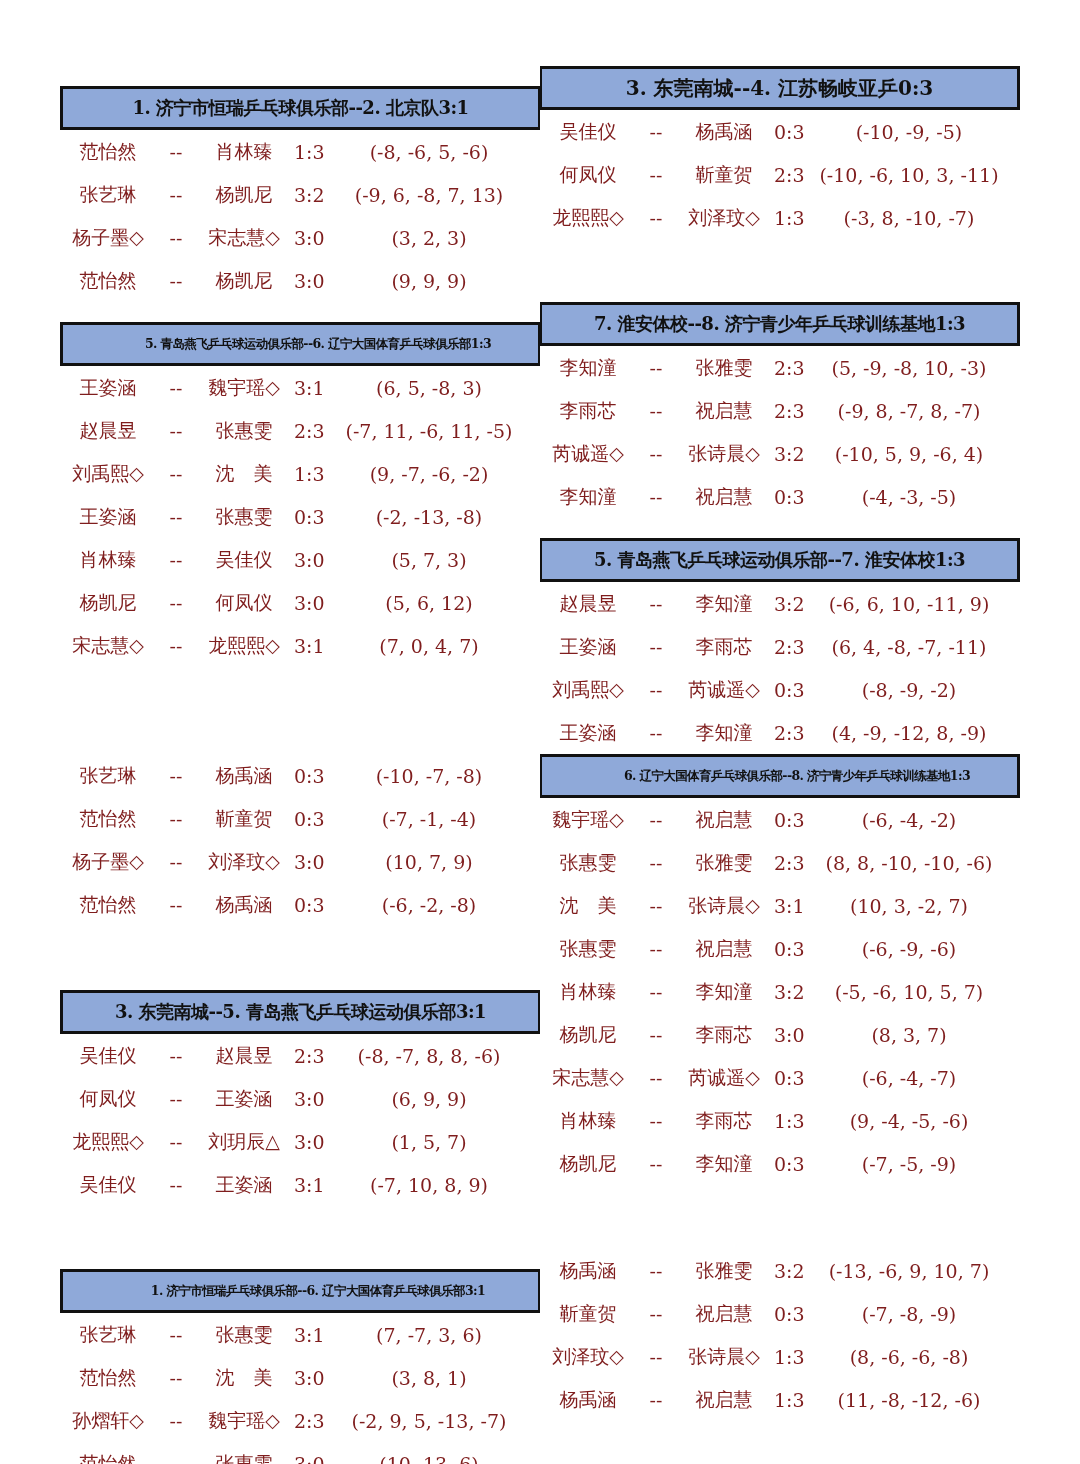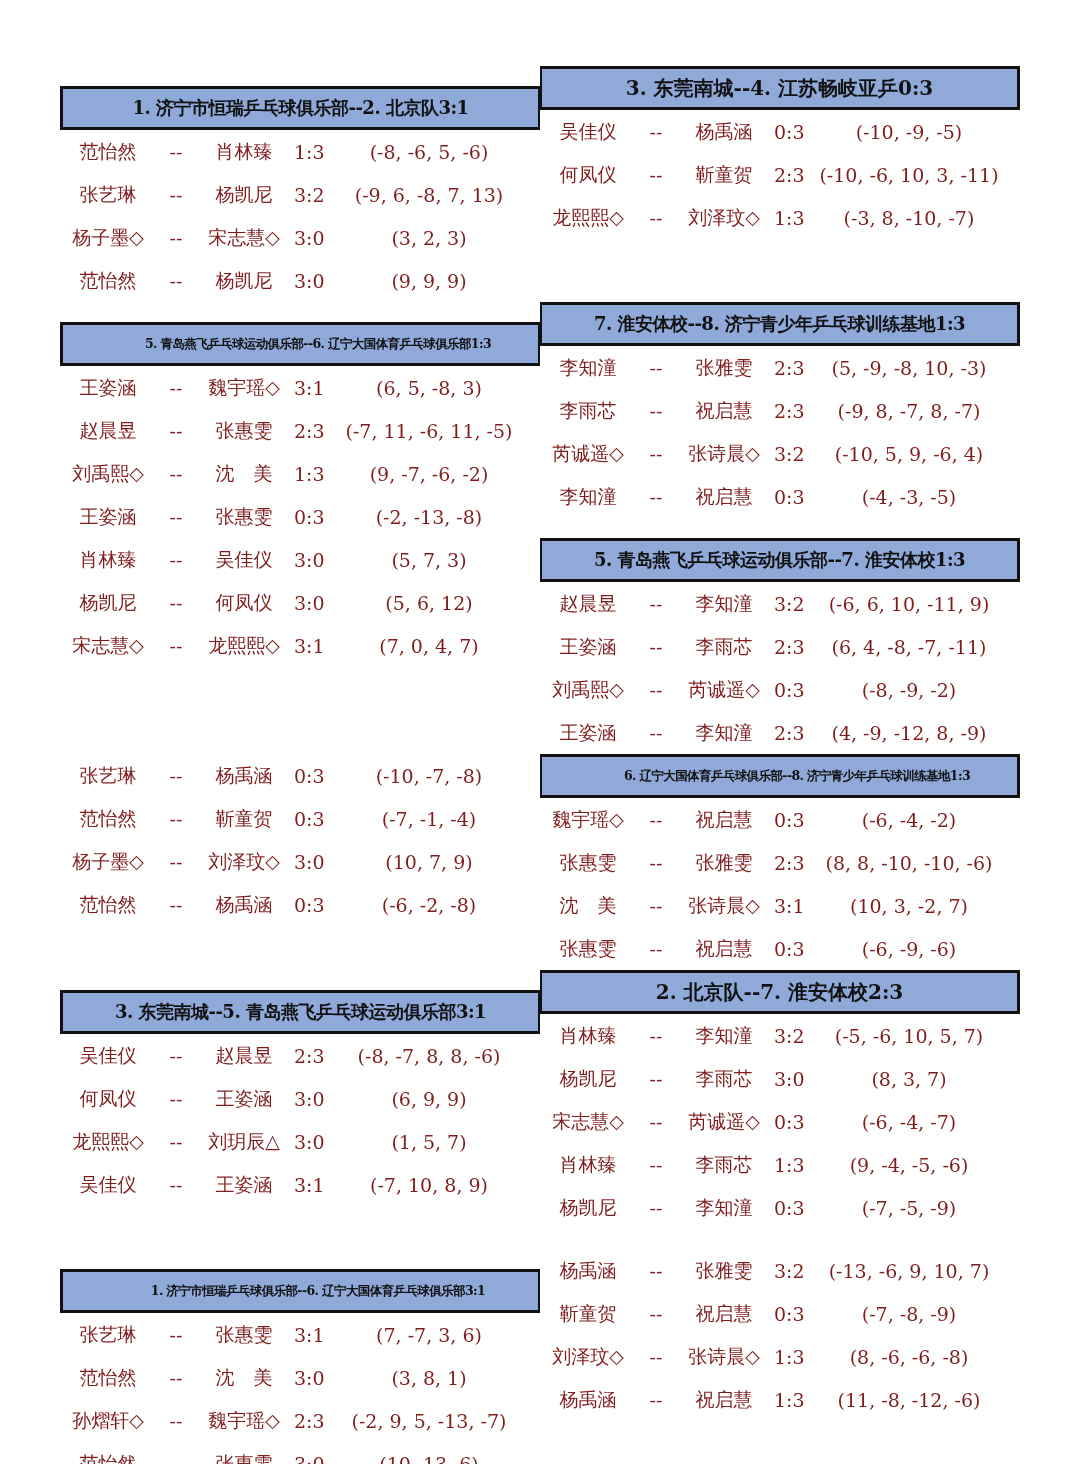--- a/index.html
+++ b/index.html
@@ -324,21 +324,20 @@
           <div class="row">
             <span class="p1">吴佳仪</span>
             <span class="dash">--</span>
             <span class="p2">王姿涵</span>
             <span class="score">3:1</span>
             <span class="games">(-7, 10, 8, 9)</span>
           </div>
         </div>
       </div>
       <div class="col">
-        <div class="hdr f20">2. 北京队--7. 淮安体校2:3</div>
         <div class="rows tall5">
           <div class="row">
             <span class="p1">肖林臻</span>
             <span class="dash">--</span>
             <span class="p2">李知潼</span>
             <span class="score">3:2</span>
             <span class="games">(-5, -6, 10, 5, 7)</span>
           </div>
           <div class="row">
             <span class="p1">杨凯尼</span>

